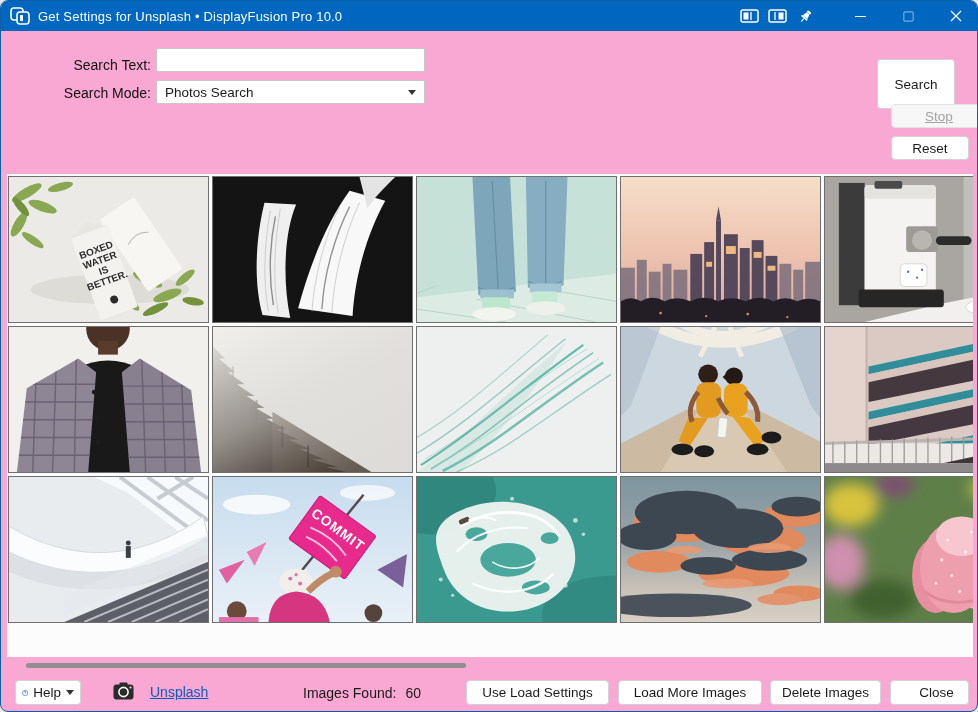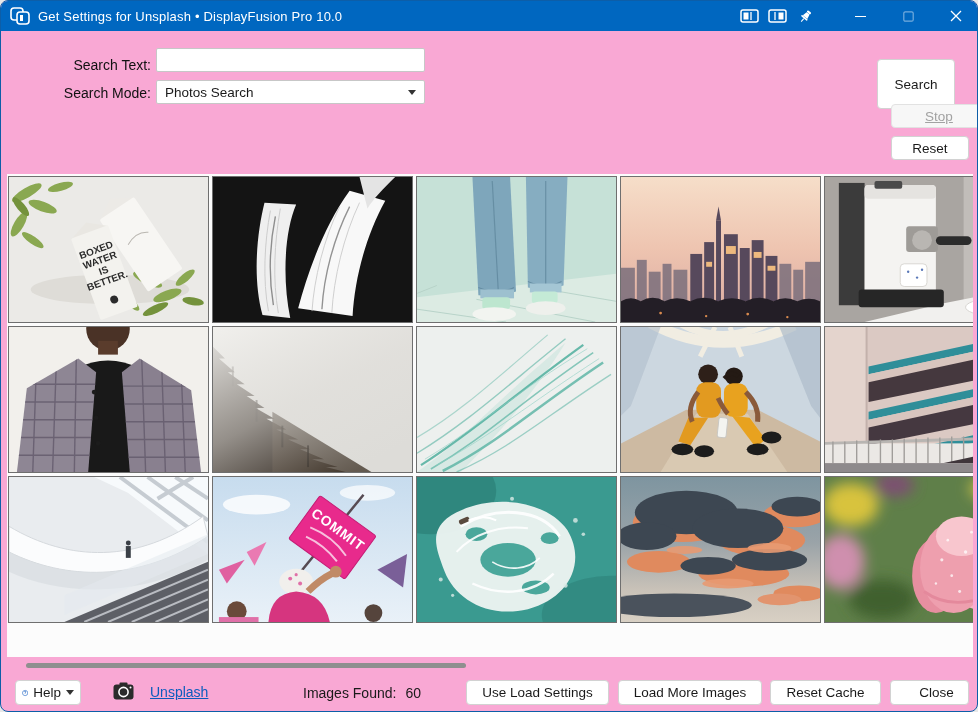--- a/index.html
+++ b/index.html
@@ -639,16 +639,16 @@
     <a class="link">Unsplash</a>
   </div>
 
   <div class="found">
     <span>Images Found:</span>
     <span>60</span>
   </div>
 
   <button class="btn fbtn" id="btn-use">Use Load Settings</button>
   <button class="btn fbtn" id="btn-load">Load More Images</button>
-  <button class="btn fbtn" id="btn-delete">Reset Cache</button>
+  <button class="btn fbtn" id="btn-delete">Delete Images</button>
   <button class="btn fbtn" id="btn-close">Close</button>
 
 </div>
 
 </body></html>

